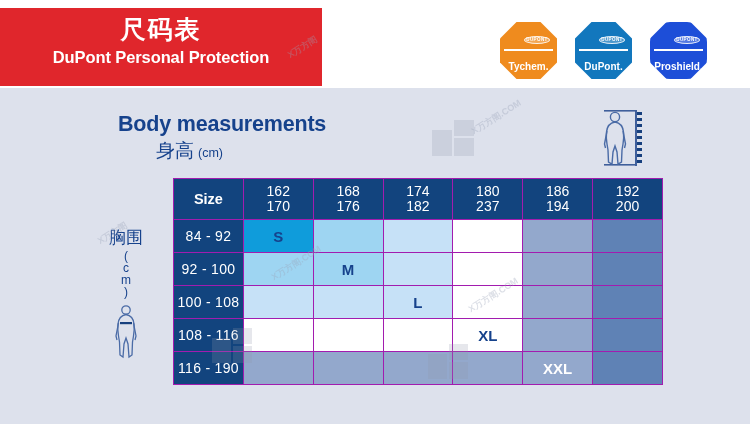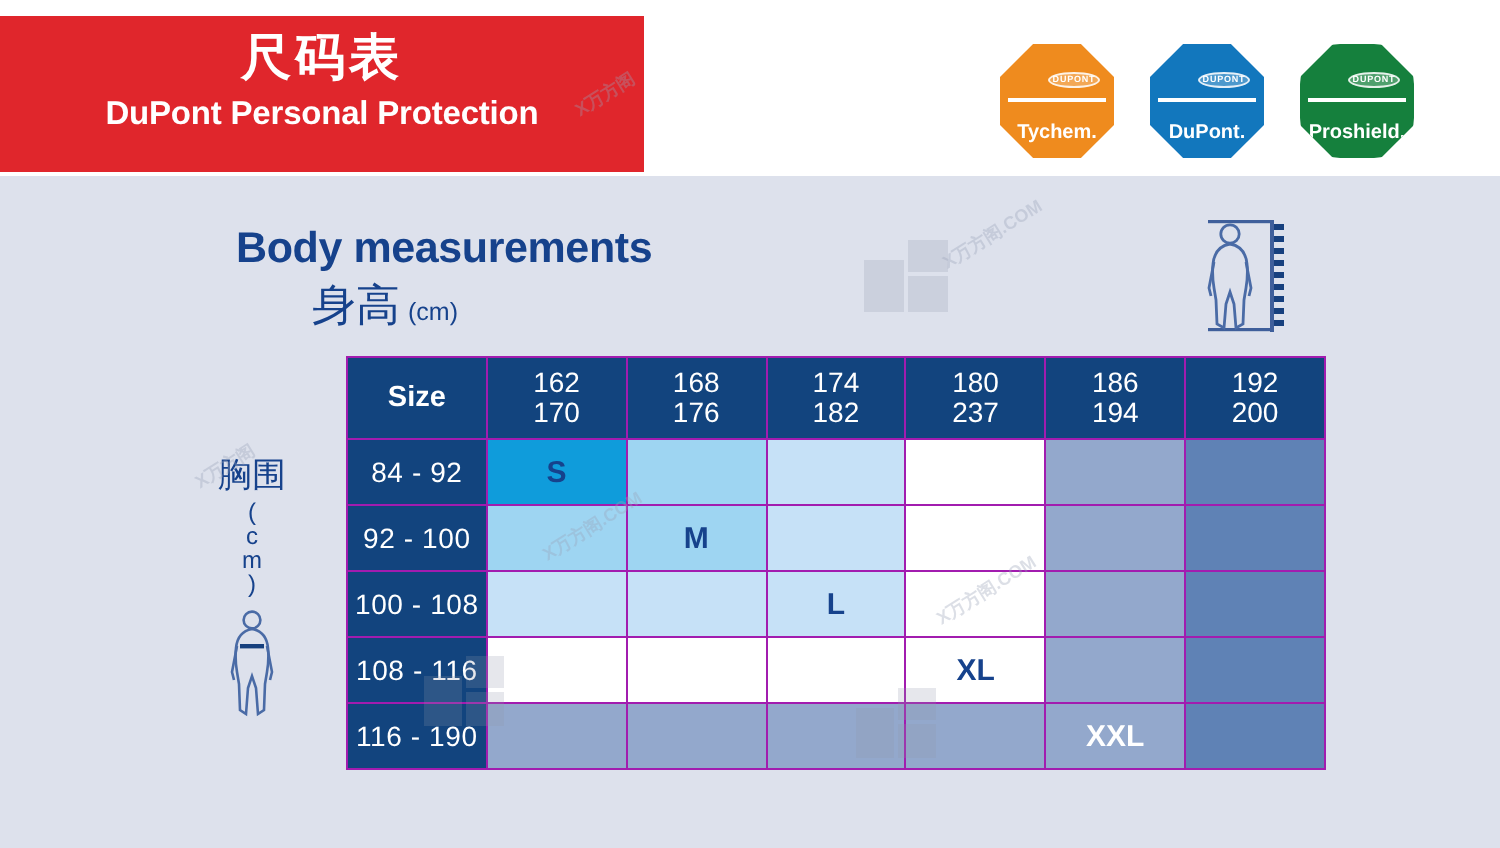--- a/index.html
+++ b/index.html
@@ -63,21 +63,21 @@
     position: relative;
     clip-path: polygon(29% 0%, 71% 0%, 100% 29%, 100% 71%, 71% 100%, 29% 100%, 0% 71%, 0% 29%);
     display: flex;
     flex-direction: column;
     align-items: center;
     justify-content: flex-end;
     padding-bottom: 7px;
   }
   .octagon.tychem   { background: #ef8b1e; }
   .octagon.tyvek    { background: #1277bd; }
-  .octagon.proshield{ background: #15803d; border-radius: 20px; }
+  .octagon.proshield{ background: #1d4ed8; border-radius: 20px; }
 
   .dupont-oval {
     position: absolute;
     top: 14px; right: 7px;
     width: 26px;
     height: 8px;
     border-radius: 50%;
     background: rgba(255,255,255,0.25);
     border: 1px solid rgba(255,255,255,0.85);
     color: #ffffff;
@@ -119,21 +119,21 @@
     line-height: 1.1;
   }
   .heading-cn-wrap {
     margin-top: 4px;
     margin-left: 38px;
     display: flex;
     align-items: baseline;
     gap: 4px;
   }
   .heading-cn {
-    font-size: 22px;
+    font-size: 19px;
     color: #16428c;
     line-height: 1.1;
   }
   .heading-cn-unit {
     font-size: 12.5px;
     color: #16428c;
   }
 
   
   .height-icon {

